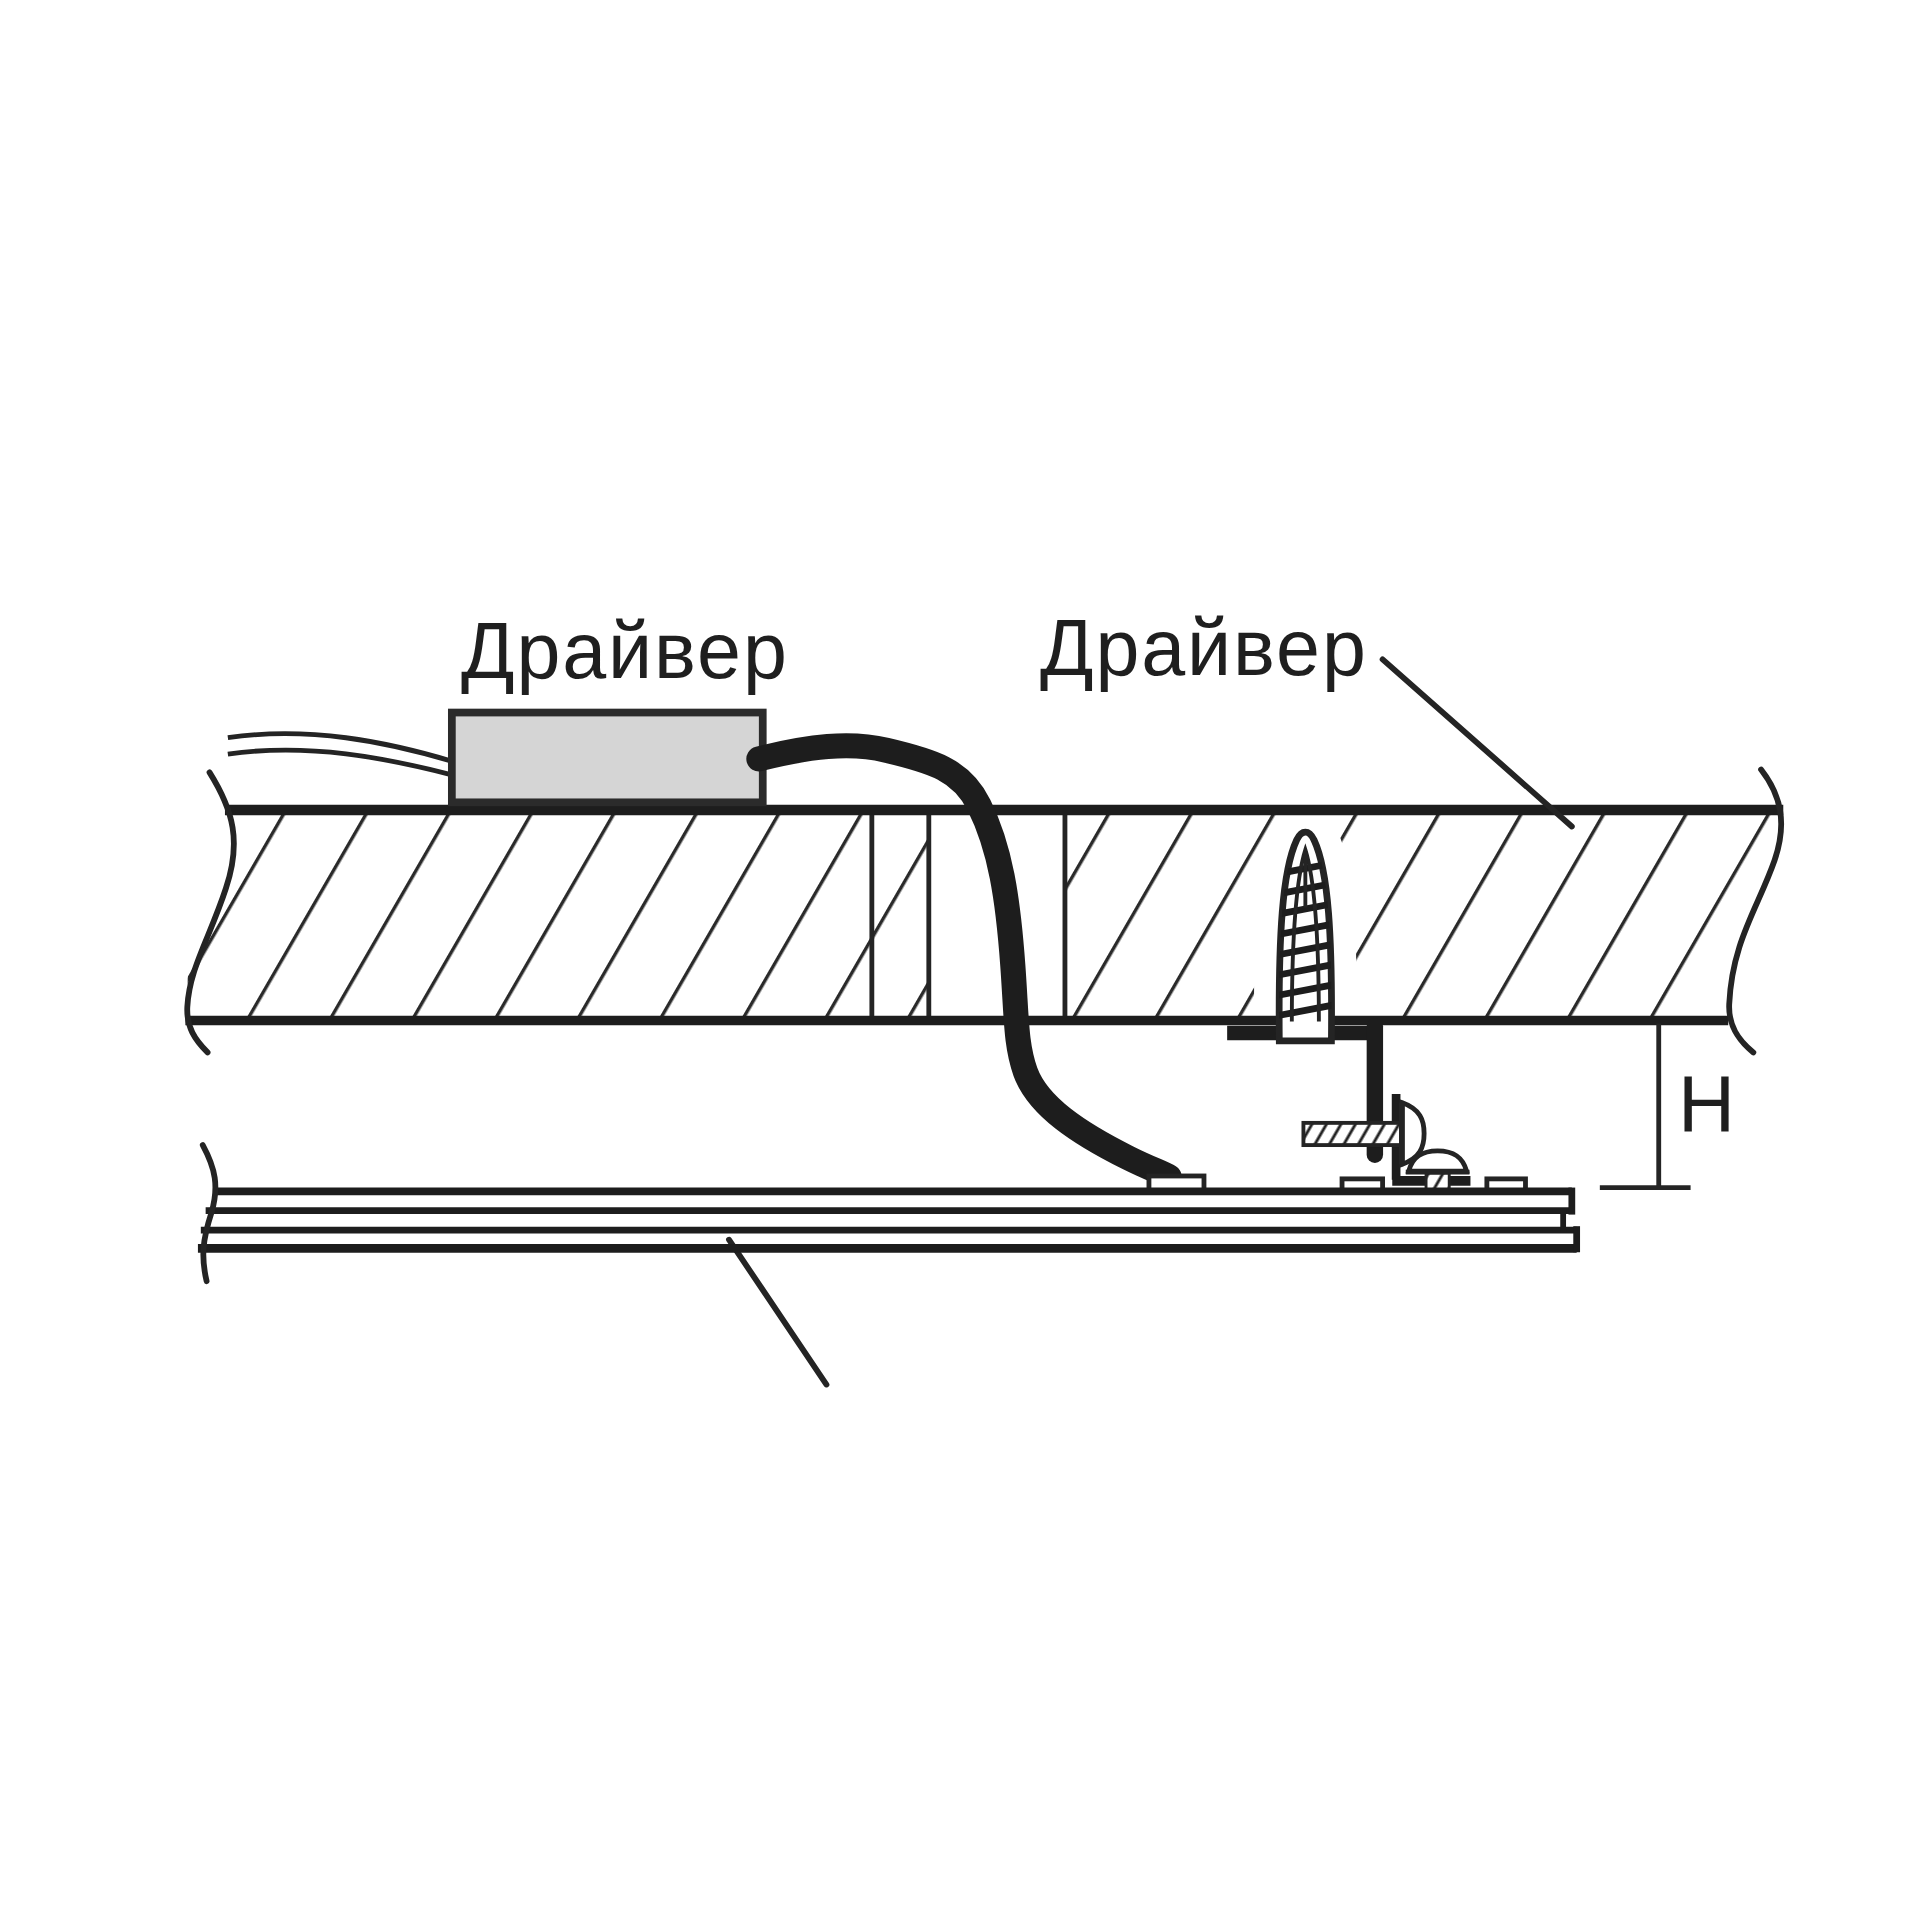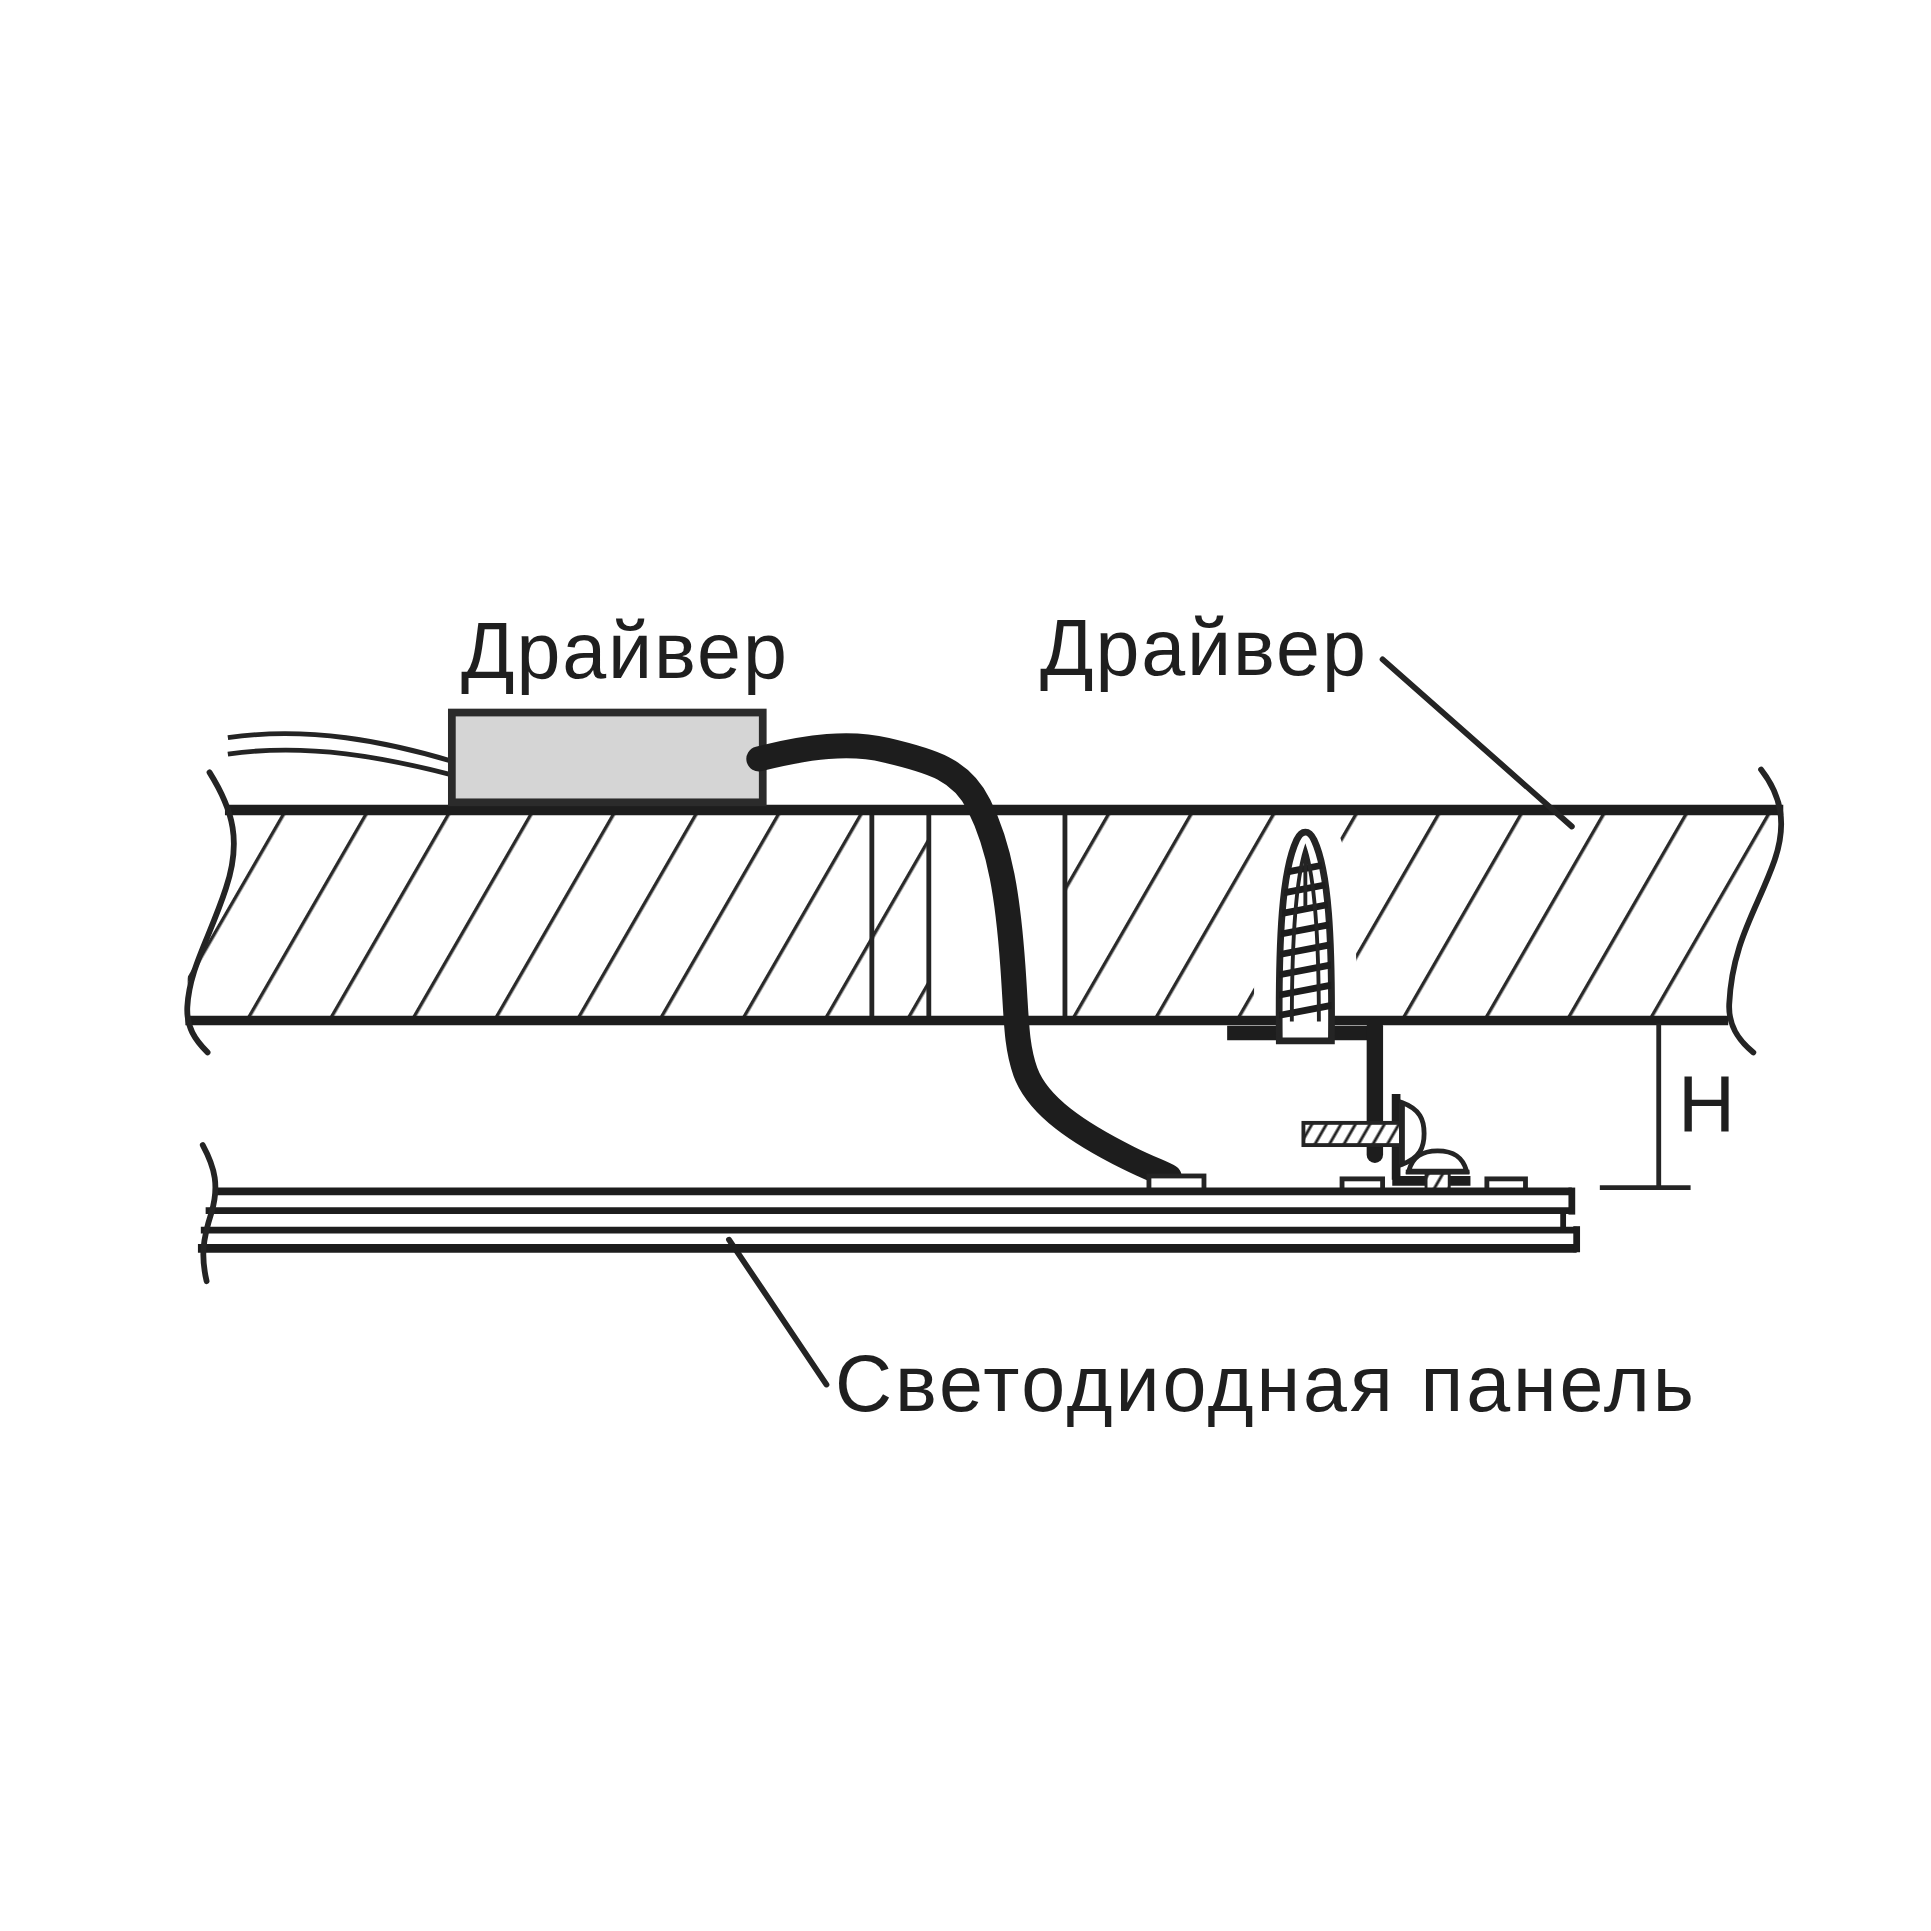--- a/index.html
+++ b/index.html
@@ -122,17 +122,16 @@
   </g>
 
   <g stroke="#242424" stroke-width="5">
     <line x1="1718" y1="1060" x2="1718" y2="1230"></line>
     <line x1="1657" y1="1230" x2="1751" y2="1230"></line>
   </g>
 </svg>
 
 <div class="lbl" style="left:461px;top:611px;">Драйвер</div>
 <div class="lbl" style="left:1040px;top:608px;">Драйвер</div>
-<div class="lbl lbl-panel" style="left:835px;top:1344px;">Светодиодная панель</div>
 <div class="lbl" style="left:1678px;top:1064px;">H</div>
 
 </div>
 
 
 </body></html>

